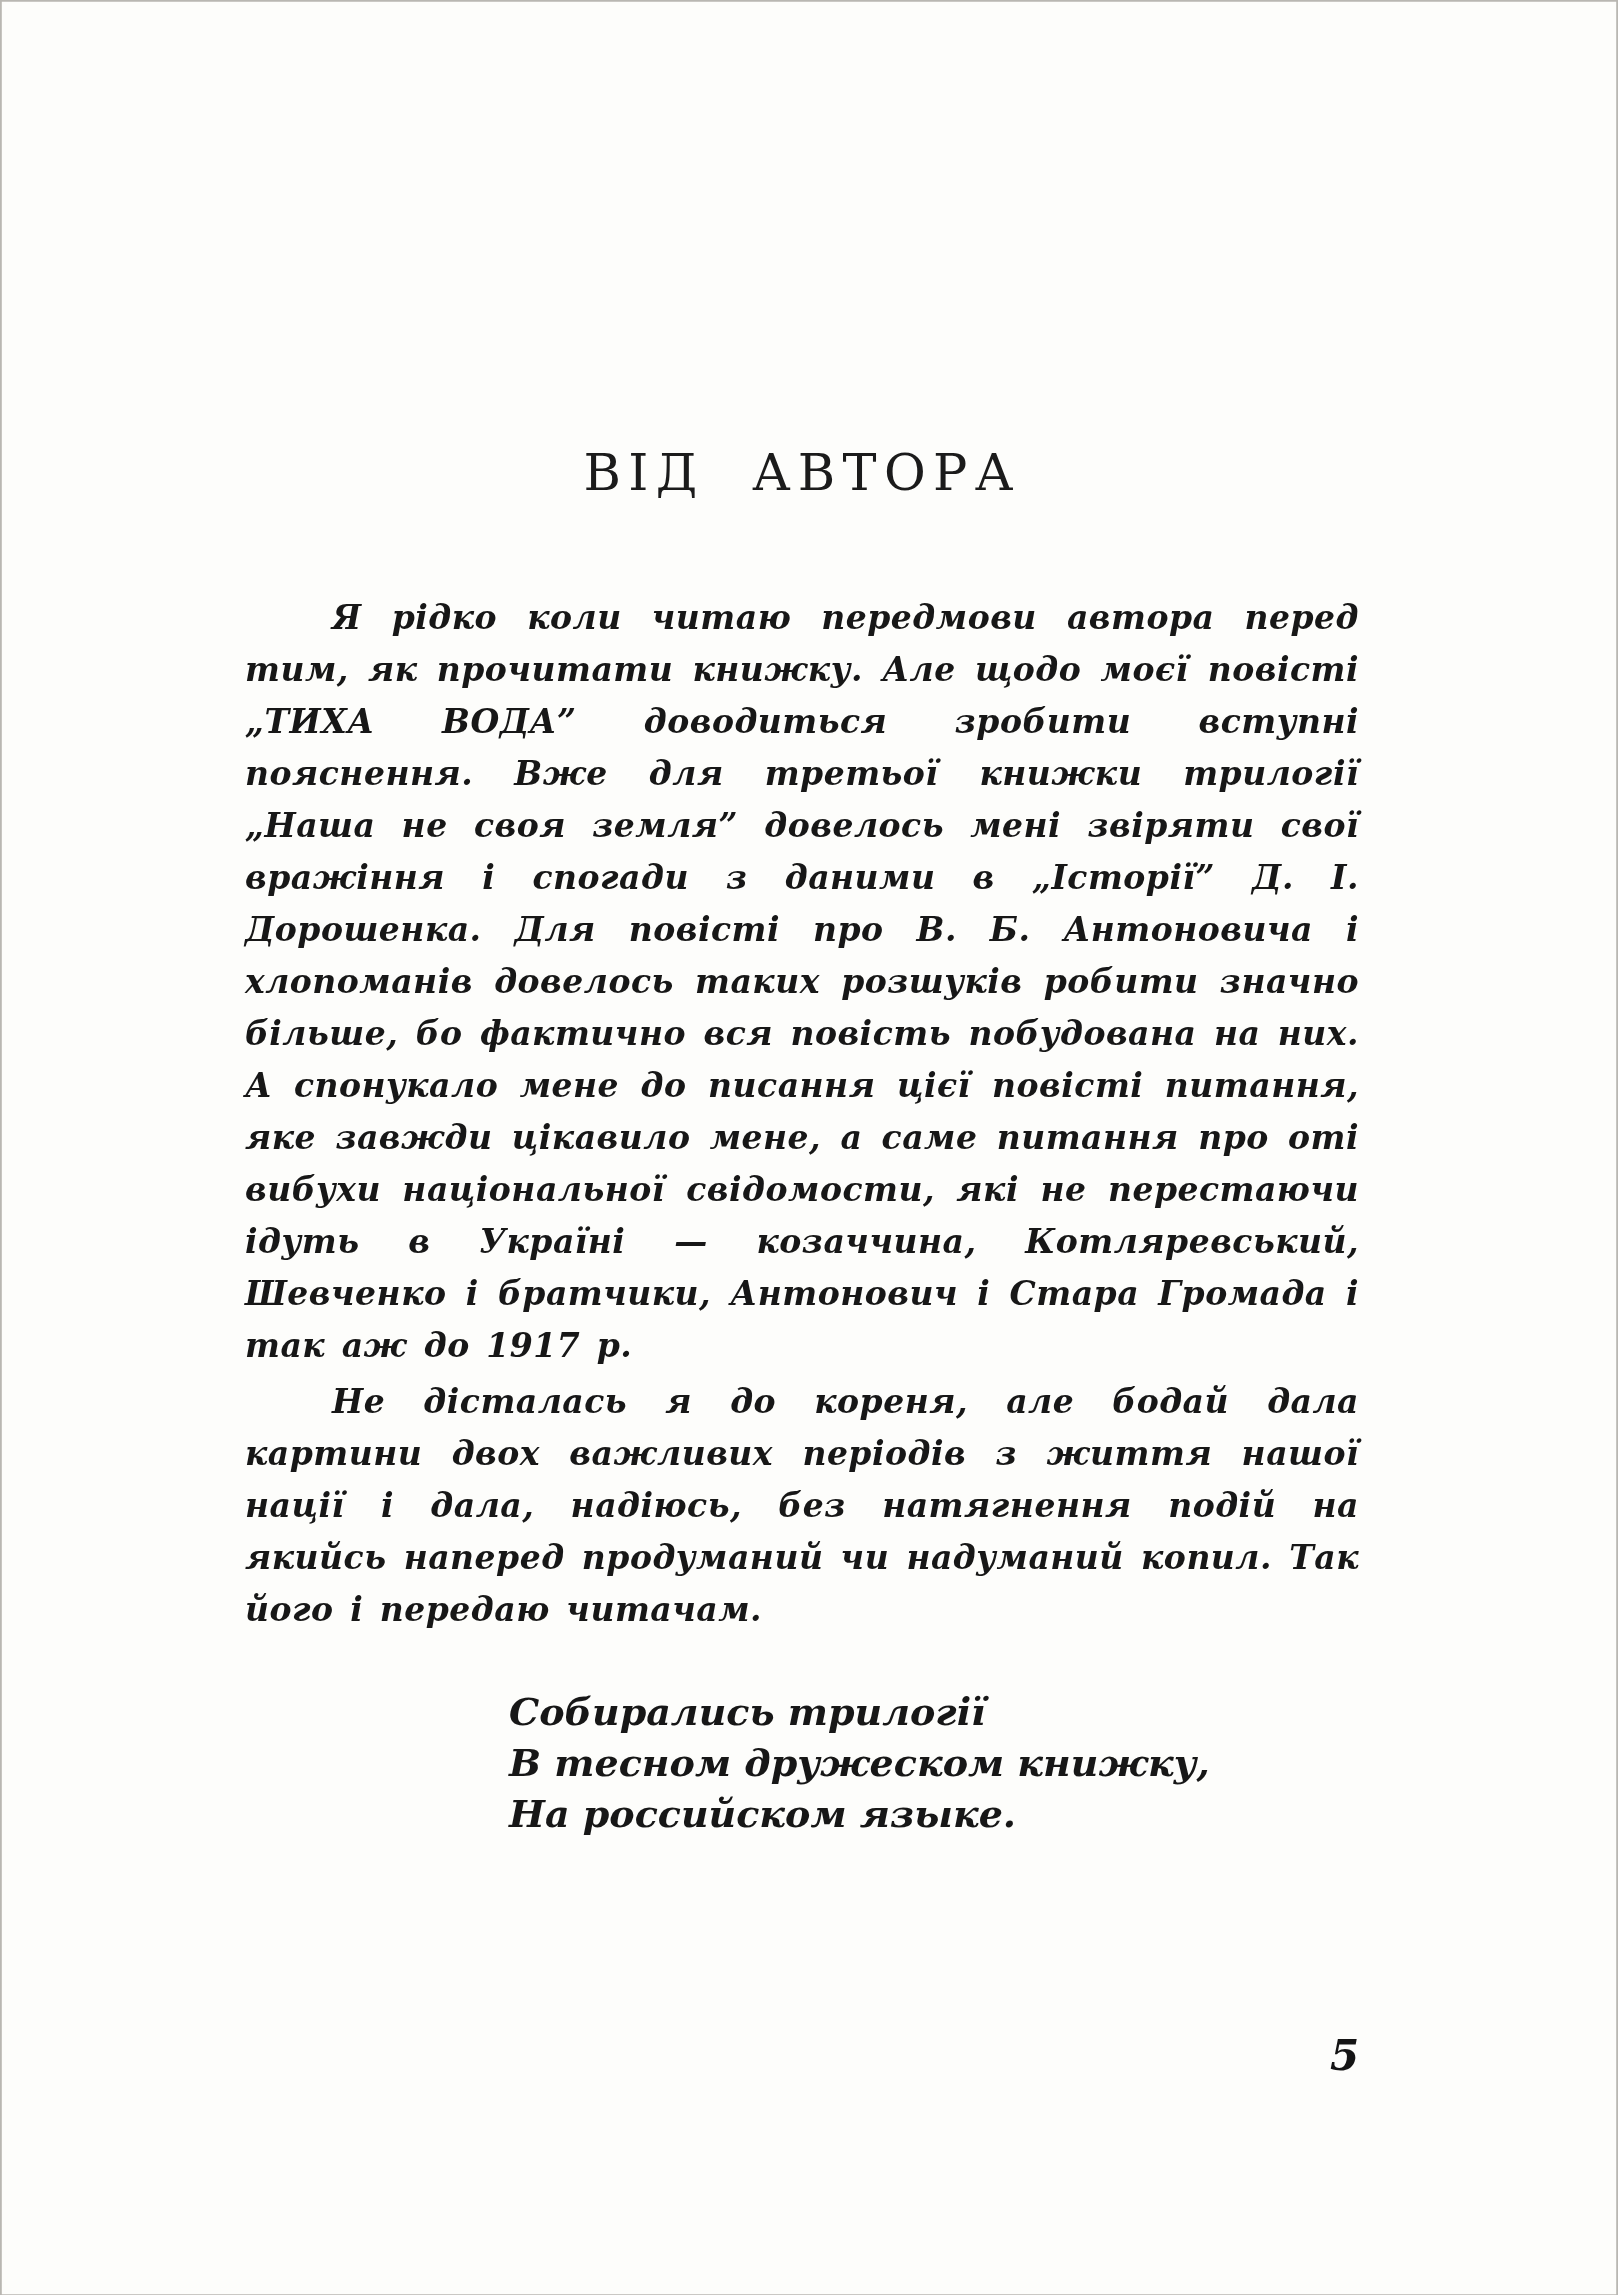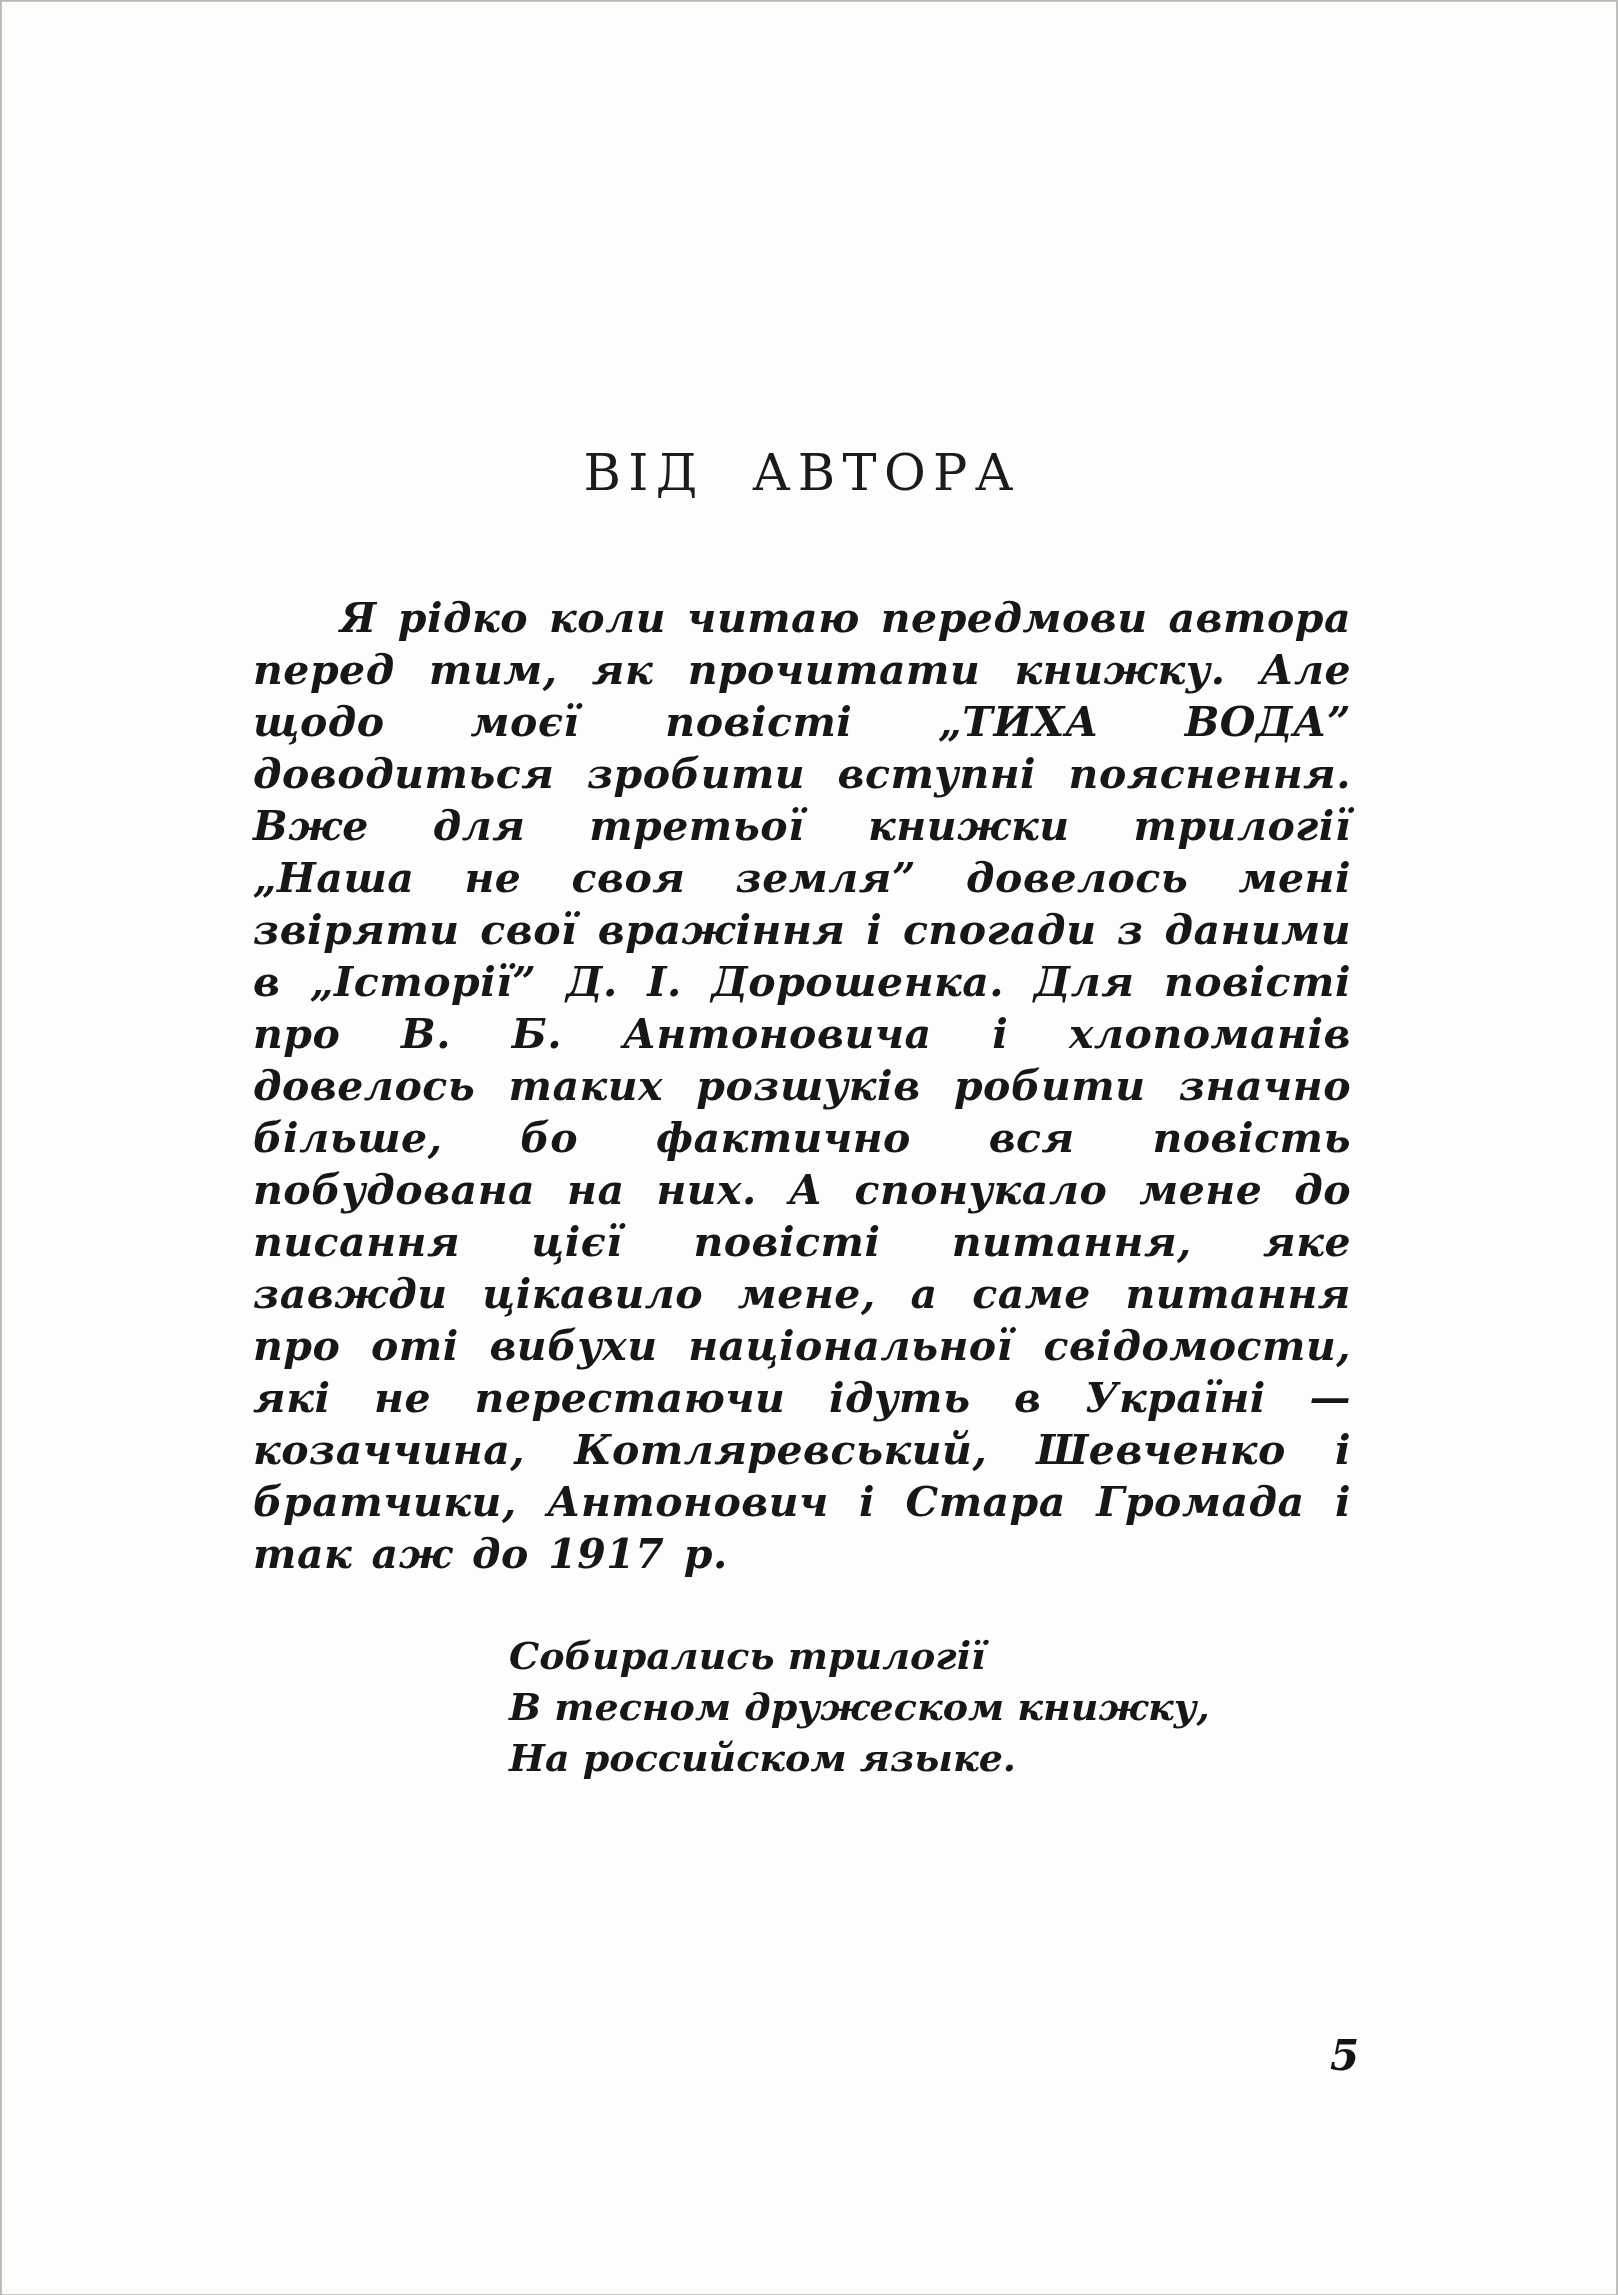--- a/index.html
+++ b/index.html
@@ -32,24 +32,24 @@
     font-weight: 500;
     font-style: normal;
     letter-spacing: 7.3px;
     word-spacing: 24px;
     color: #1b1b1b;
   }
   .body-text {
     margin-top: 90px;
   }
   .body-text p {
-    margin: 12px;
+    margin: 4px;
     font-style: italic;
     font-weight: bold;
-    font-size: 41px;
+    font-size: 33px;
     line-height: 52px;
     text-align: justify;
     text-indent: 87px;
     word-spacing: 4.6px;
     letter-spacing: 0.5px;
     color: #171717;
   }
   .verse {
     margin-top: 50px;
     margin-left: 268px;
@@ -75,20 +75,21 @@
 </head>
 <body>
 
 <div class="page">
   <div class="text-block">
 
     <h1 class="page-title">ВІД АВТОРА</h1>
 
     <div class="body-text">
       <p>Я рідко коли читаю передмови автора перед тим, як прочитати книжку. Але щодо моєї повісті „ТИХА ВОДА” доводиться зробити вступні пояснення. Вже для третьої книжки трилогії „Наша не своя земля” довелось мені звіряти свої вражіння і спогади з даними в „Історії” Д. І. Дорошенка. Для повісті про В. Б. Антоновича і хлопоманів довелось таких розшуків робити значно більше, бо фактично вся повість побудована на них. А спонукало мене до писання цієї повісті питання, яке завжди цікавило мене, а саме питання про оті вибухи національної свідомости, які не перестаючи ідуть в Україні — козаччина, Котляревський, Шевченко і братчики, Антонович і Стара Громада і так аж до 1917 р.</p>
+      <p>Не дісталась я до кореня, але бодай дала картини двох важливих періодів з життя нашої нації і дала, надіюсь, без натягнення подій на якийсь наперед продуманий чи надуманий копил. Так його і передаю читачам.</p>
     </div>
 
     <div class="verse">
       <div>Собирались трилогії</div>
       <div>В тесном дружеском книжку,</div>
       <div>На российском языке.</div>
     </div>
 
   </div>
 

